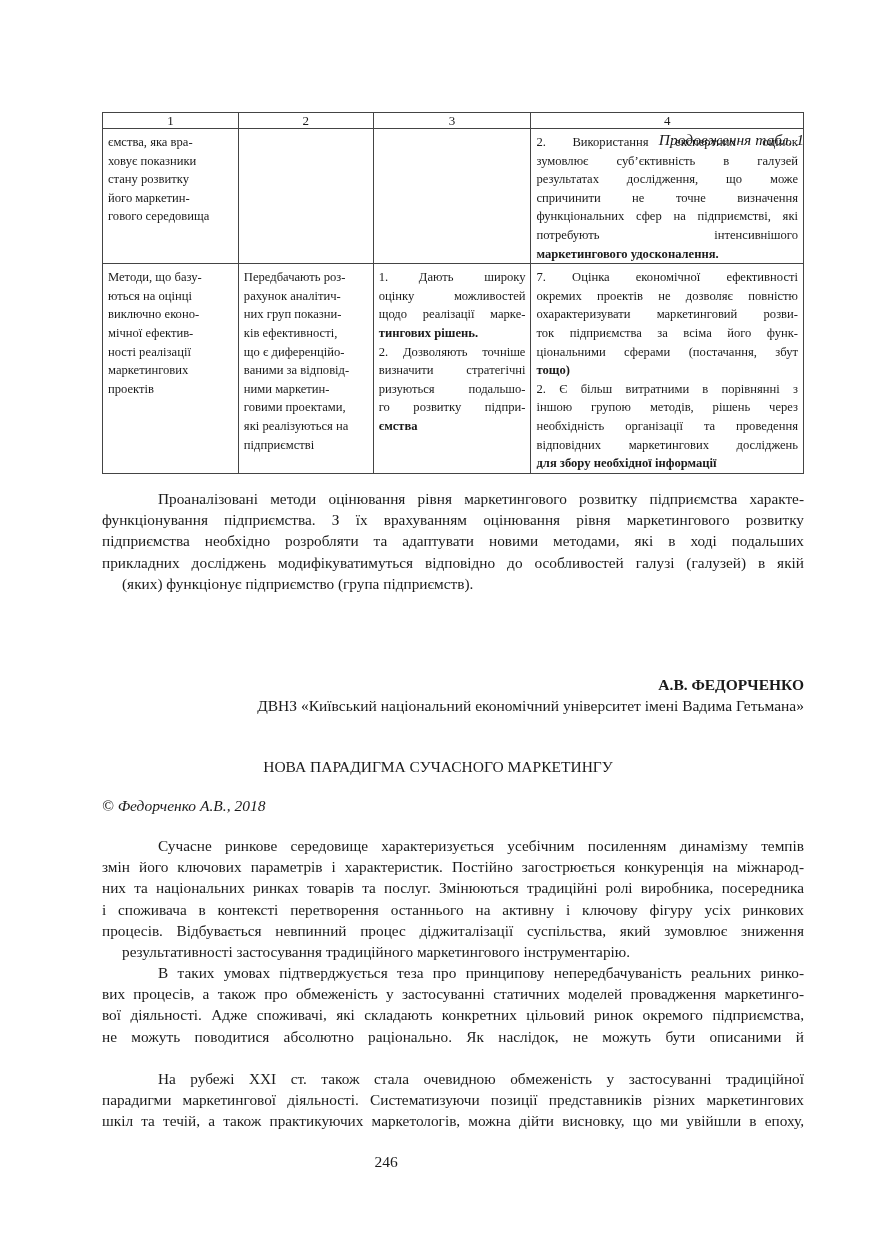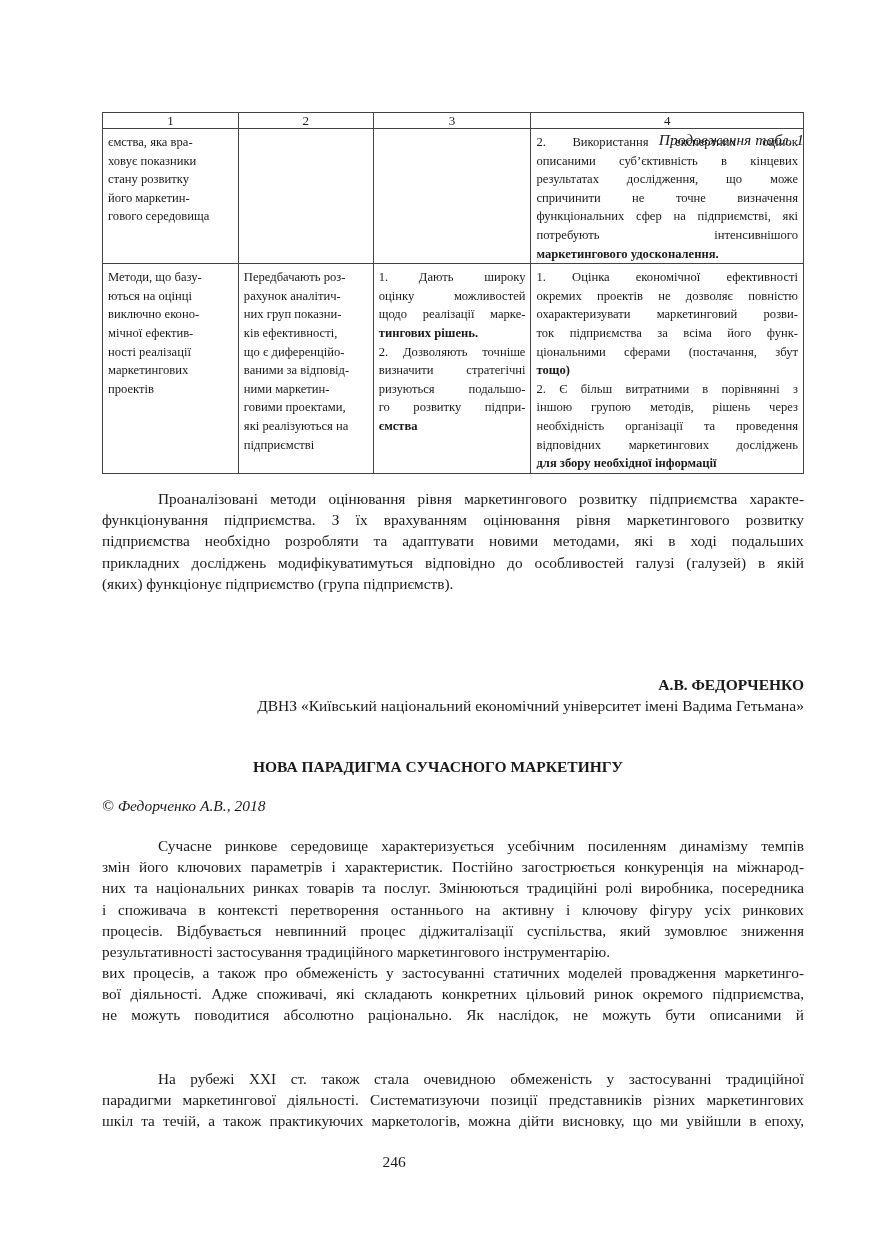--- a/index.html
+++ b/index.html
@@ -67,21 +67,21 @@
       font-size: 15.3px;
       line-height: 21.2px;
       text-align: justify;
     }
     .pline {
       display: block;
       text-align: justify;
       text-align-last: justify;
       white-space: nowrap;
     }
-    .pline.last { text-align-last: left; }
+    .pline.last { text-align-last: left; margin-left: 20px; }
     .pline.first { padding-left: 56px; }
 
     .author {
       position: absolute;
       right: 72px;
       top: 676px;
       font-size: 15.5px;
       font-weight: bold;
     }
     .affil {
@@ -90,32 +90,32 @@
       top: 697px;
       font-size: 15.5px;
     }
     .title {
       position: absolute;
       left: 0;
       width: 876px;
       text-align: center;
       top: 758px;
       font-size: 15.5px;
-      font-weight: bold;
+      font-weight: normal;
     }
     .copyright {
       position: absolute;
       left: 102px;
       top: 797px;
       font-size: 15.5px;
       font-style: italic;
     }
     .page-number {
       position: absolute;
-      left: 8px;
+      left: 0;
       width: 772px;
       text-align: center;
       top: 1153px;
       font-size: 15.5px;
     }
   </style>
 </head>
 <body>
 
 <div class="continuation">Продовження табл. 1</div>
@@ -141,21 +141,21 @@
         <span class="cell-line">ємства, яка вра-</span>
         <span class="cell-line">ховує показники</span>
         <span class="cell-line">стану розвитку</span>
         <span class="cell-line">його маркетин-</span>
         <span class="cell-line">гового середовища</span>
       </td>
       <td></td>
       <td></td>
       <td class="col4">
         <span class="justify-line">2. Використання експертних оцінок</span>
-        <span class="justify-line">описаними суб’єктивність в кінцевих</span>
+        <span class="justify-line">зумовлює суб’єктивність в галузей</span>
         <span class="justify-line">результатах дослідження, що може</span>
         <span class="justify-line">спричинити не точне визначення</span>
         <span class="justify-line">функціональних сфер на підприємстві, які</span>
         <span class="justify-line">потребують інтенсивнішого</span>
         <span class="last-line">маркетингового удосконалення.</span>
       </td>
     </tr>
     <tr style="height:208px">
       <td>
         <span class="cell-line">Методи, що базу-</span>
@@ -183,21 +183,21 @@
         <span class="justify-line">оцінку можливостей</span>
         <span class="justify-line">щодо реалізації марке-</span>
         <span class="last-line">тингових рішень.</span>
         <span class="justify-line">2. Дозволяють точніше</span>
         <span class="justify-line">визначити стратегічні</span>
         <span class="justify-line">ризуються подальшо-</span>
         <span class="justify-line">го розвитку підпри-</span>
         <span class="last-line">ємства</span>
       </td>
       <td class="col4">
-        <span class="justify-line">1. Оцінка економічної ефективності</span>
+        <span class="justify-line">7. Оцінка економічної ефективності</span>
         <span class="justify-line">окремих проектів не дозволяє повністю</span>
         <span class="justify-line">охарактеризувати маркетинговий розви-</span>
         <span class="justify-line">ток підприємства за всіма його функ-</span>
         <span class="justify-line">ціональними сферами (постачання, збут</span>
         <span class="last-line">тощо)</span>
         <span class="justify-line">2. Є більш витратними в порівнянні з</span>
         <span class="justify-line">іншою групою методів, рішень через</span>
         <span class="justify-line">необхідність організації та проведення</span>
         <span class="justify-line">відповідних маркетингових досліджень</span>
         <span class="last-line">для збору необхідної інформації</span>
@@ -224,20 +224,21 @@
 <div class="para" style="top:835px;">
   <span class="pline first">Сучасне ринкове середовище характеризується усебічним посиленням динамізму темпів</span>
   <span class="pline">змін його ключових параметрів і характеристик. Постійно загострюється конкуренція на міжнарод-</span>
   <span class="pline">них та національних ринках товарів та послуг. Змінюються традиційні ролі виробника, посередника</span>
   <span class="pline">і споживача в контексті перетворення останнього на активну і ключову фігуру усіх ринкових</span>
   <span class="pline">процесів. Відбувається невпинний процес діджиталізації суспільства, який зумовлює зниження</span>
   <span class="pline last">результативності застосування традиційного маркетингового інструментарію.</span>
 </div>
 
 <div class="para" style="top:962px;">
+  <span class="pline first">В таких умовах підтверджується теза про принципову непередбачуваність реальних ринко-</span>
   <span class="pline">вих процесів, а також про обмеженість у застосуванні статичних моделей провадження маркетинго-</span>
   <span class="pline">вої діяльності. Адже споживачі, які складають конкретних цільовий ринок окремого підприємства,</span>
   <span class="pline">не можуть поводитися абсолютно раціонально. Як наслідок, не можуть бути описаними й</span>
 </div>
 
 <div class="para" style="top:1068px;">
   <span class="pline first">На рубежі XXI ст. також стала очевидною обмеженість у застосуванні традиційної</span>
   <span class="pline">парадигми маркетингової діяльності. Систематизуючи позиції представників різних маркетингових</span>
   <span class="pline">шкіл та течій, а також практикуючих маркетологів, можна дійти висновку, що ми увійшли в епоху,</span>
 </div>

